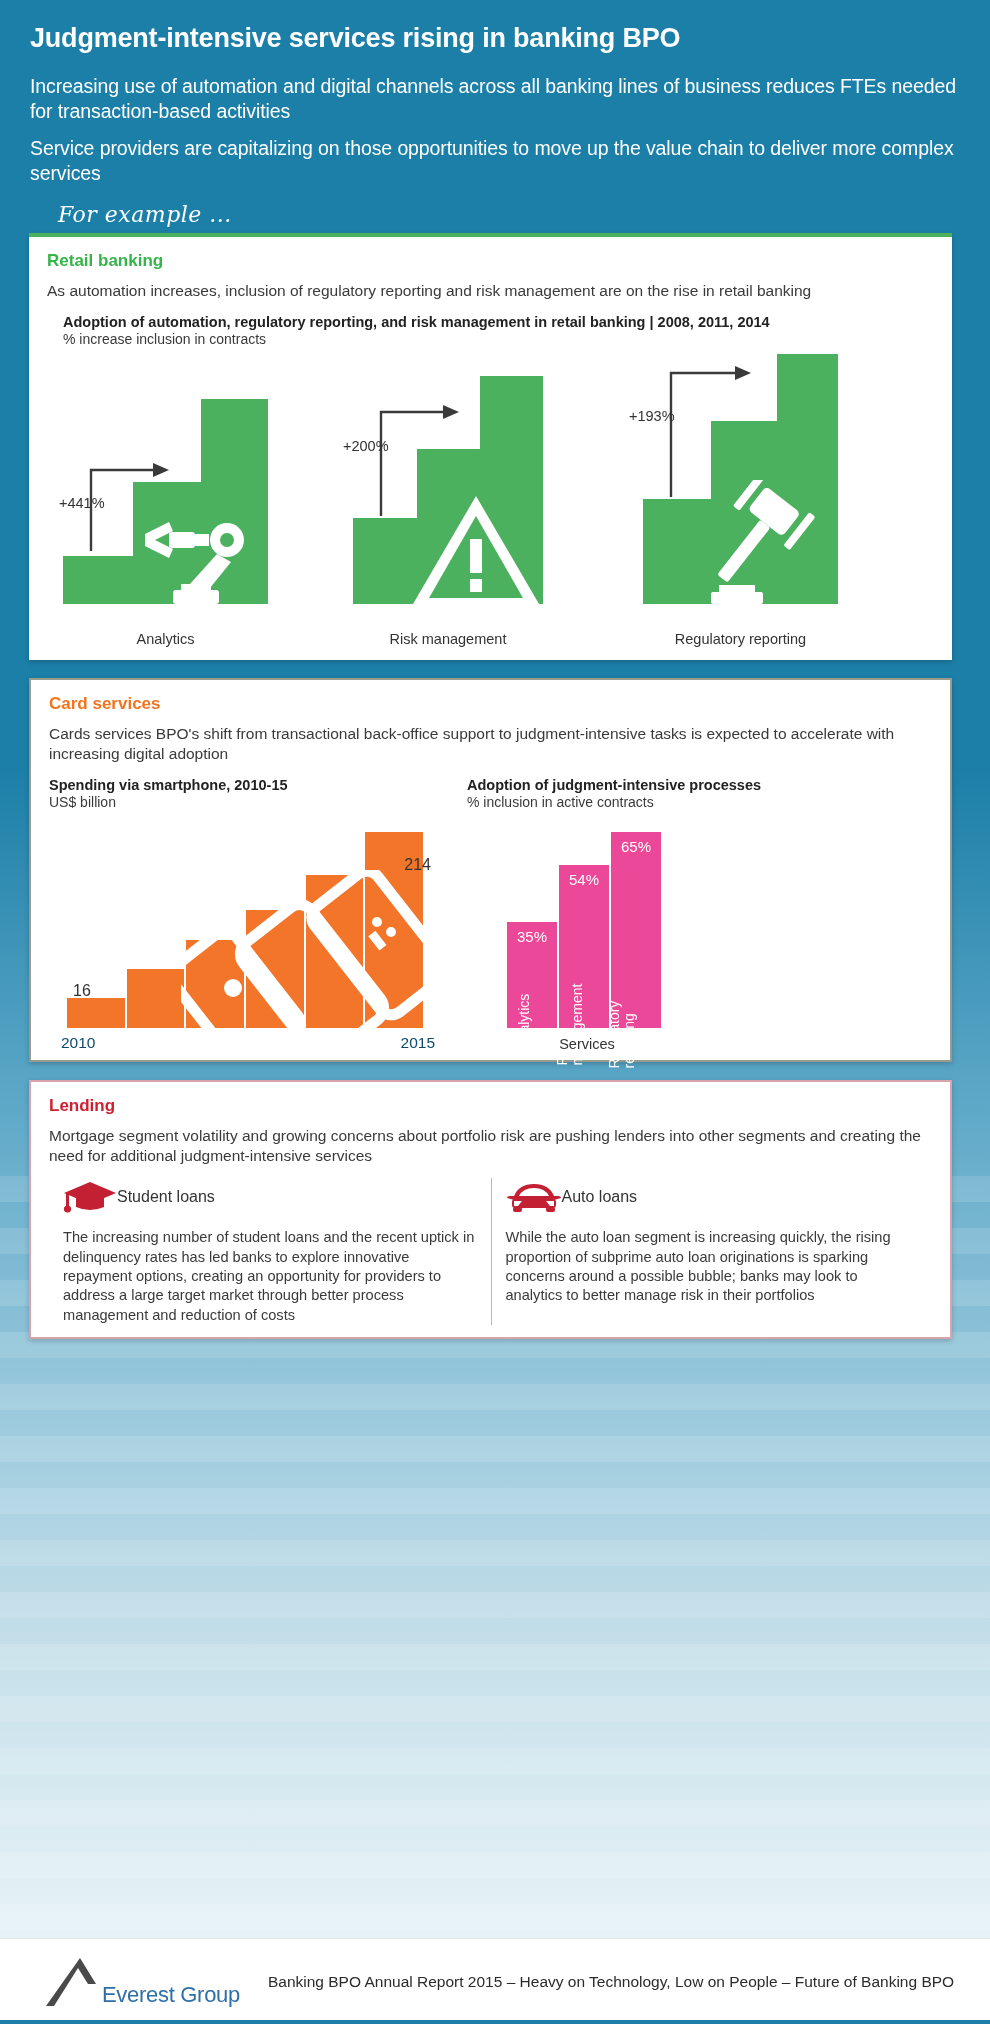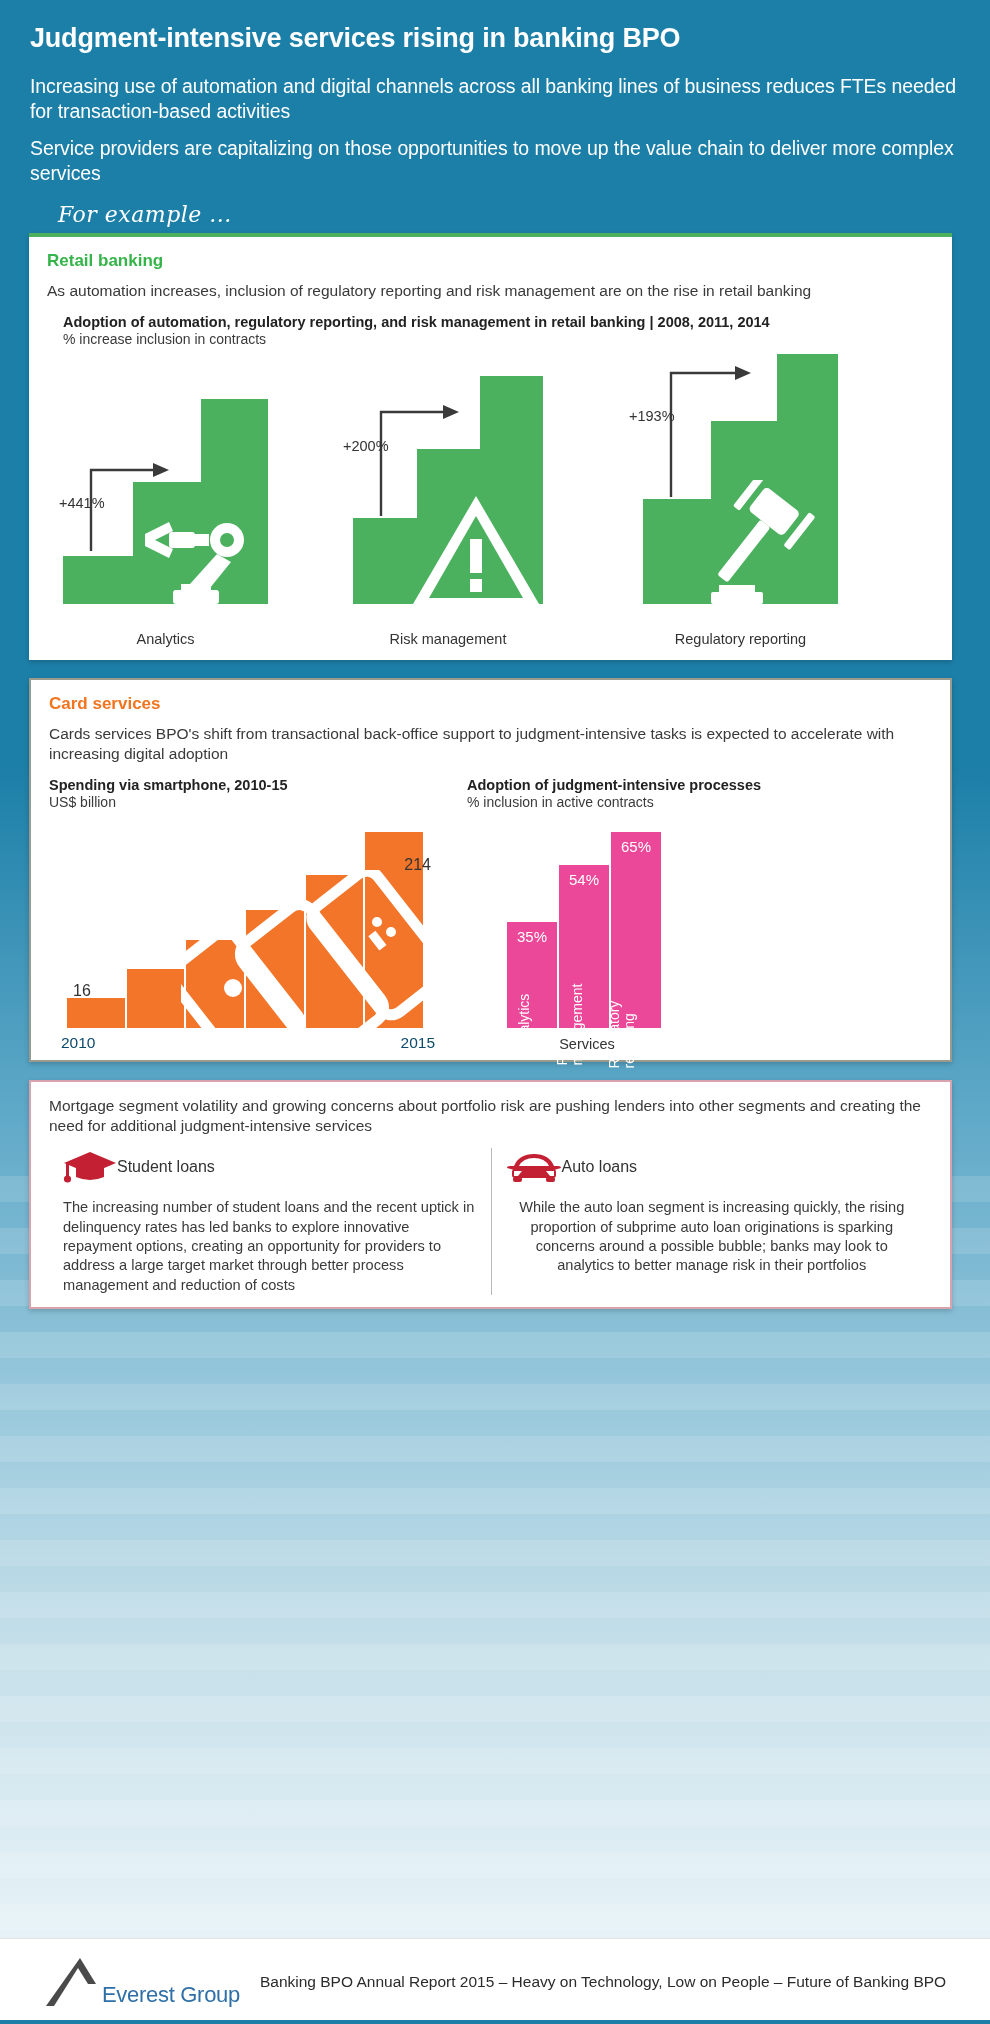--- a/index.html
+++ b/index.html
@@ -162,33 +162,33 @@
     text-align: left;
   }
   .adopt-axis {
     position: absolute; bottom: 0; left: 40px; width: 160px;
     text-align: center; color: #333333; font-size: 14.5px;
   }
 
   
   .lend-cols { display: flex; margin-top: 10px; }
   .lend-col { width: 50%; padding: 0 14px; }
-  .lend-col.right { border-left: 1px solid #b8b8b8; text-align: center; }
+  .lend-col.right { border-left: 1px solid #b8b8b8; }
   .lend-head { display: flex; align-items: center; margin-bottom: 12px; height: 38px; }
   .lend-head-label { color: #333333; font-size: 16px; }
   .lend-text { color: #3a3a3a; font-size: 14.6px; line-height: 1.33; }
 
   
   .footer {
     position: absolute; left: 0; right: 0; bottom: 0;
     height: 86px;
     background: #ffffff;
     border-top: 1px solid #e3e3e3;
     display: flex; align-items: center; padding: 0 30px 0 44px;
-    gap: 20px;
+    gap: 28px;
   }
   .footer::after {
     content: ""; position: absolute; left: 0; right: 0; bottom: 0;
     height: 4px; background: #1c7fa8;
   }
   .logo-wrap { display: flex; align-items: flex-end; gap: 2px; }
   .logo-text { color: #2f6fa8; font-size: 22px; letter-spacing: -0.3px; }
   .footer-text { color: #2b2b2b; font-size: 15.5px; line-height: 1.25; }
 </style>
 </head>
@@ -347,20 +347,21 @@
             <span class="vlabel" style="width:92px;white-space:normal;">Regulatory reporting</span>
           </div>
         </div>
         <div class="adopt-axis">Services</div>
       </div>
     </div>
   </div>
 </div>
 
 <div class="panel lending">
+  <div class="panel-heading red">Lending</div>
   <div class="panel-desc">Mortgage segment volatility and growing concerns about portfolio risk are pushing lenders into other segments and creating the need for additional judgment-intensive services</div>
 
   <div class="lend-cols">
     <div class="lend-col left">
       <div class="lend-head">
         <svg width="54" height="34" viewBox="0 0 54 34">
           <path d="M27 2 L53 13 L27 24 L1 13 Z" fill="#c42033"></path>
           <path d="M13 17 L13 27 Q27 33 41 27 L41 17 L27 23 Z" fill="#c42033"></path>
           <rect x="3" y="13" width="3" height="13" fill="#c42033"></rect>
           <circle cx="4.5" cy="29" r="3.6" fill="#c42033"></circle>

